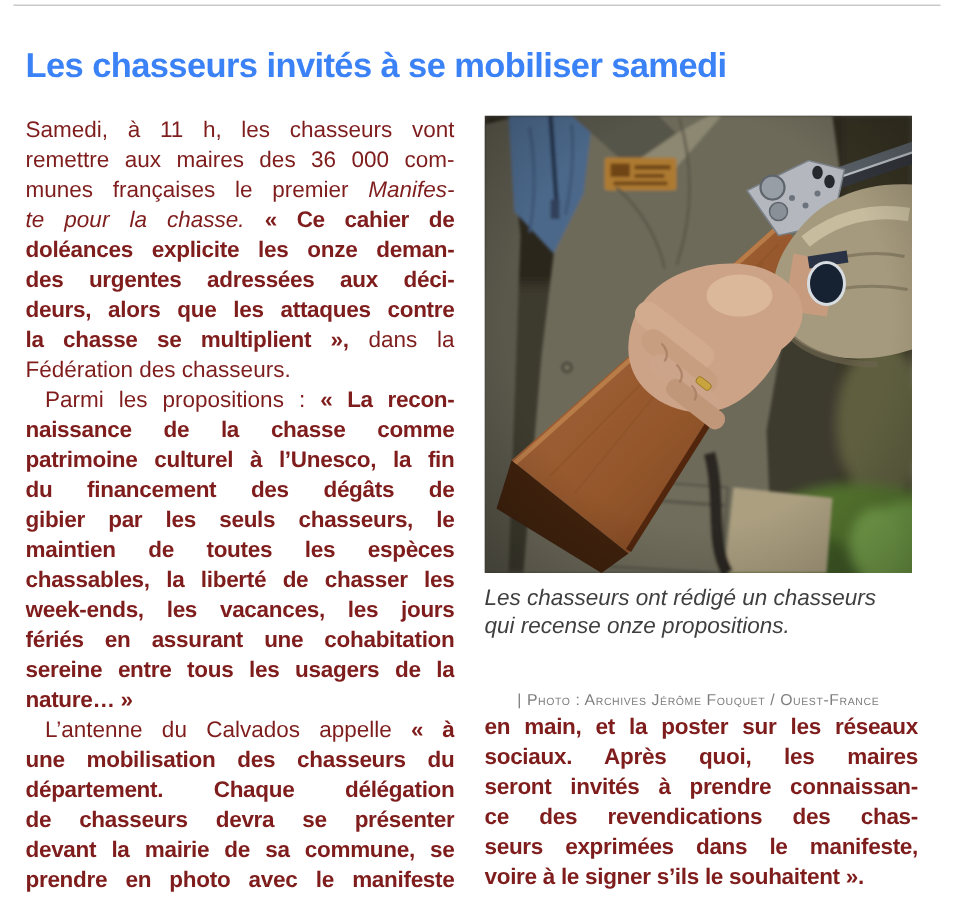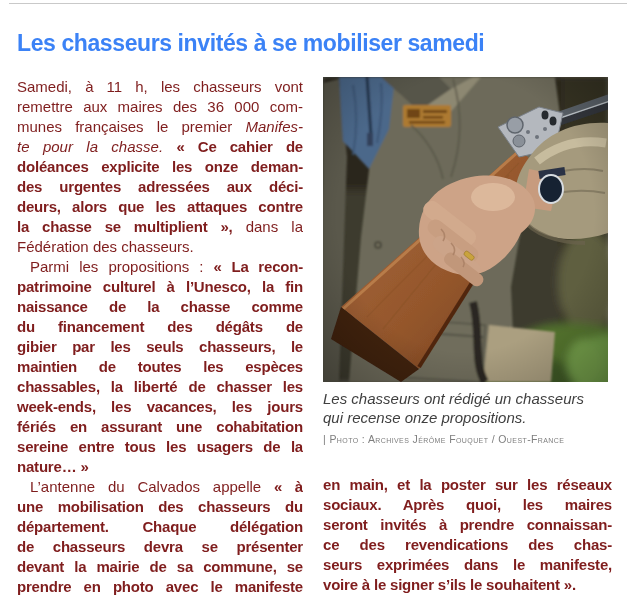--- a/index.html
+++ b/index.html
@@ -13,21 +13,21 @@
   #col-right{left:323px;top:475px;width:289px;}
   .bline{height:20px;line-height:20px;font-size:15px;overflow:hidden;}
   .bline.just{text-align:justify;text-align-last:justify;text-justify:inter-word;}
   .bline.ind{text-indent:13px;}
   .run-r{font-weight:400;font-style:normal;}
   .run-i{font-style:italic;}
   .run-b{font-weight:700;letter-spacing:-0.2px;}
   .photo-wrap{position:absolute;left:323px;top:77px;width:285px;height:305px;overflow:hidden;}
   .caption{position:absolute;left:323px;top:389px;width:285px;color:#3f3f3f;
            font-style:italic;font-size:15px;line-height:19px;}
-  .credit{position:absolute;left:323px;top:433px;width:285px;text-align:left;
+  .credit{position:absolute;left:323px;top:461px;width:285px;text-align:center;
           font-size:10.5px;letter-spacing:0.4px;color:#7e7e7e;font-variant:small-caps;}
 </style>
 </head>
 <body>
 
 <div id="page">
 
   <div class="toprule"></div>
 
   <h1 class="headline">Les chasseurs invités à se mobiliser samedi</h1>
@@ -36,22 +36,22 @@
       <div class="bline just"><span class="run-r">Samedi, à 11 h, les chasseurs vont</span></div>
       <div class="bline just"><span class="run-r">remettre aux maires des 36 000 com-</span></div>
       <div class="bline just"><span class="run-r">munes françaises le premier </span><span class="run-i">Manifes-</span></div>
       <div class="bline just"><span class="run-i">te pour la chasse. </span><span class="run-b">« Ce cahier de</span></div>
       <div class="bline just"><span class="run-b">doléances explicite les onze deman-</span></div>
       <div class="bline just"><span class="run-b">des urgentes adressées aux déci-</span></div>
       <div class="bline just"><span class="run-b">deurs, alors que les attaques contre</span></div>
       <div class="bline just"><span class="run-b">la chasse se multiplient »,</span><span class="run-r"> dans la</span></div>
       <div class="bline"><span class="run-r">Fédération des chasseurs.</span></div>
       <div class="bline just ind"><span class="run-r">Parmi les propositions : </span><span class="run-b">« La recon-</span></div>
+      <div class="bline just"><span class="run-b">naissance de la chasse comme</span></div>
       <div class="bline just"><span class="run-b">patrimoine culturel à l’Unesco, la fin</span></div>
-      <div class="bline just"><span class="run-b">naissance de la chasse comme</span></div>
       <div class="bline just"><span class="run-b">du financement des dégâts de</span></div>
       <div class="bline just"><span class="run-b">gibier par les seuls chasseurs, le</span></div>
       <div class="bline just"><span class="run-b">maintien de toutes les espèces</span></div>
       <div class="bline just"><span class="run-b">chassables, la liberté de chasser les</span></div>
       <div class="bline just"><span class="run-b">week-ends, les vacances, les jours</span></div>
       <div class="bline just"><span class="run-b">fériés en assurant une cohabitation</span></div>
       <div class="bline just"><span class="run-b">sereine entre tous les usagers de la</span></div>
       <div class="bline"><span class="run-b">nature… »</span></div>
       <div class="bline just ind"><span class="run-r">L’antenne du Calvados appelle </span><span class="run-b">« à</span></div>
       <div class="bline just"><span class="run-b">une mobilisation des chasseurs du</span></div>

